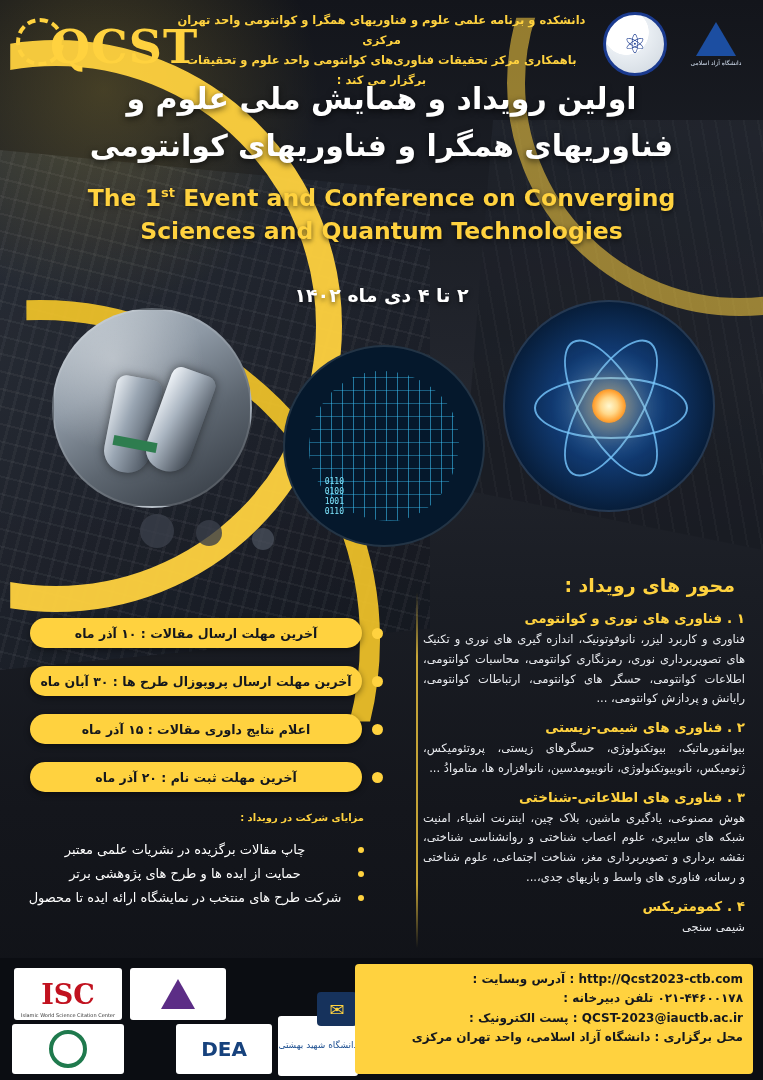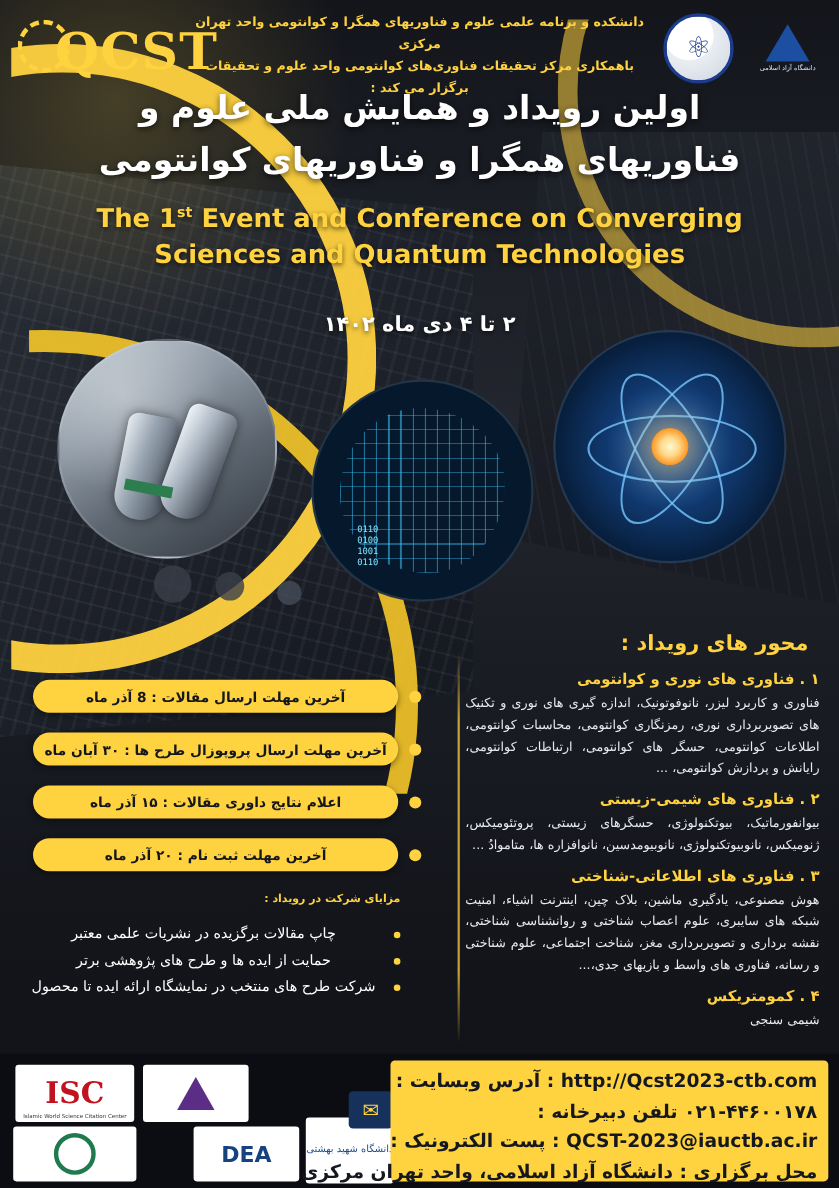--- a/index.html
+++ b/index.html
@@ -225,21 +225,21 @@
   .cog .tri{width:0;height:0;border-left:17px solid transparent;border-right:17px solid transparent;border-bottom:30px solid #5c2d86;}
   .dea{left:170px;top:62px;width:96px;height:50px;}
   .dea .t{color:#17427d;font-weight:bold;font-size:20px;}
   .uni{left:272px;top:54px;width:80px;height:60px;}
   .uni .t{color:#1a4d8f;font-size:9px;text-align:center;direction:rtl;line-height:1.3;}
   .contact{
     position:absolute;right:10px;top:6px;width:398px;height:110px;
     background:#ffd23f;border-radius:4px;padding:6px 10px 6px 8px;box-sizing:border-box;
     direction:rtl;text-align:right;color:#15181e;
   }
-  .contact .row{font-size:17px;font-weight:bold;line-height:1.62;white-space:nowrap;}
+  .contact .row{font-size:12px;font-weight:bold;line-height:1.62;white-space:nowrap;}
   .contact .ltr{direction:ltr;unicode-bidi:embed;}
   .mail-ico{
     position:absolute;right:406px;top:34px;width:40px;height:34px;background:#16325c;border-radius:4px;
     display:flex;align-items:center;justify-content:center;color:#ffd23f;font-size:18px;
   }
 </style>
 </head>
 <body>
 
 <div class="poster">
@@ -319,21 +319,21 @@
     <div>
       <div class="axis-h">۳ . فناوری های اطلاعاتی-شناختی</div>
       <div class="axis-p">هوش مصنوعی، یادگیری ماشین، بلاک چین، اینترنت اشیاء، امنیت شبکه های سایبری، علوم اعصاب شناختی و روانشناسی شناختی، نقشه برداری و تصویربرداری مغز، شناخت اجتماعی، علوم شناختی و رسانه، فناوری های واسط و بازیهای جدی،...</div>
     </div>
     <div>
       <div class="axis-h">۴ . کمومتریکس</div>
       <div class="axis-p">شیمی سنجی</div>
     </div>
   </div>
 
-  <div class="pill" style="top:618px;">آخرین مهلت ارسال مقالات : 8 آذر ماه</div>
+  <div class="pill" style="top:618px;">آخرین مهلت ارسال مقالات : ۱۰ آذر ماه</div>
   <div class="pill-dot" style="top:628px;"></div>
 
   <div class="pill" style="top:666px;">آخرین مهلت ارسال پروپوزال طرح ها : ۳۰ آبان ماه</div>
   <div class="pill-dot" style="top:676px;"></div>
 
   <div class="pill" style="top:714px;">اعلام نتایج داوری مقالات : ۱۵ آذر ماه</div>
   <div class="pill-dot" style="top:724px;"></div>
 
   <div class="pill" style="top:762px;">آخرین مهلت ثبت نام : ۲۰ آذر ماه</div>
   <div class="pill-dot" style="top:772px;"></div>

